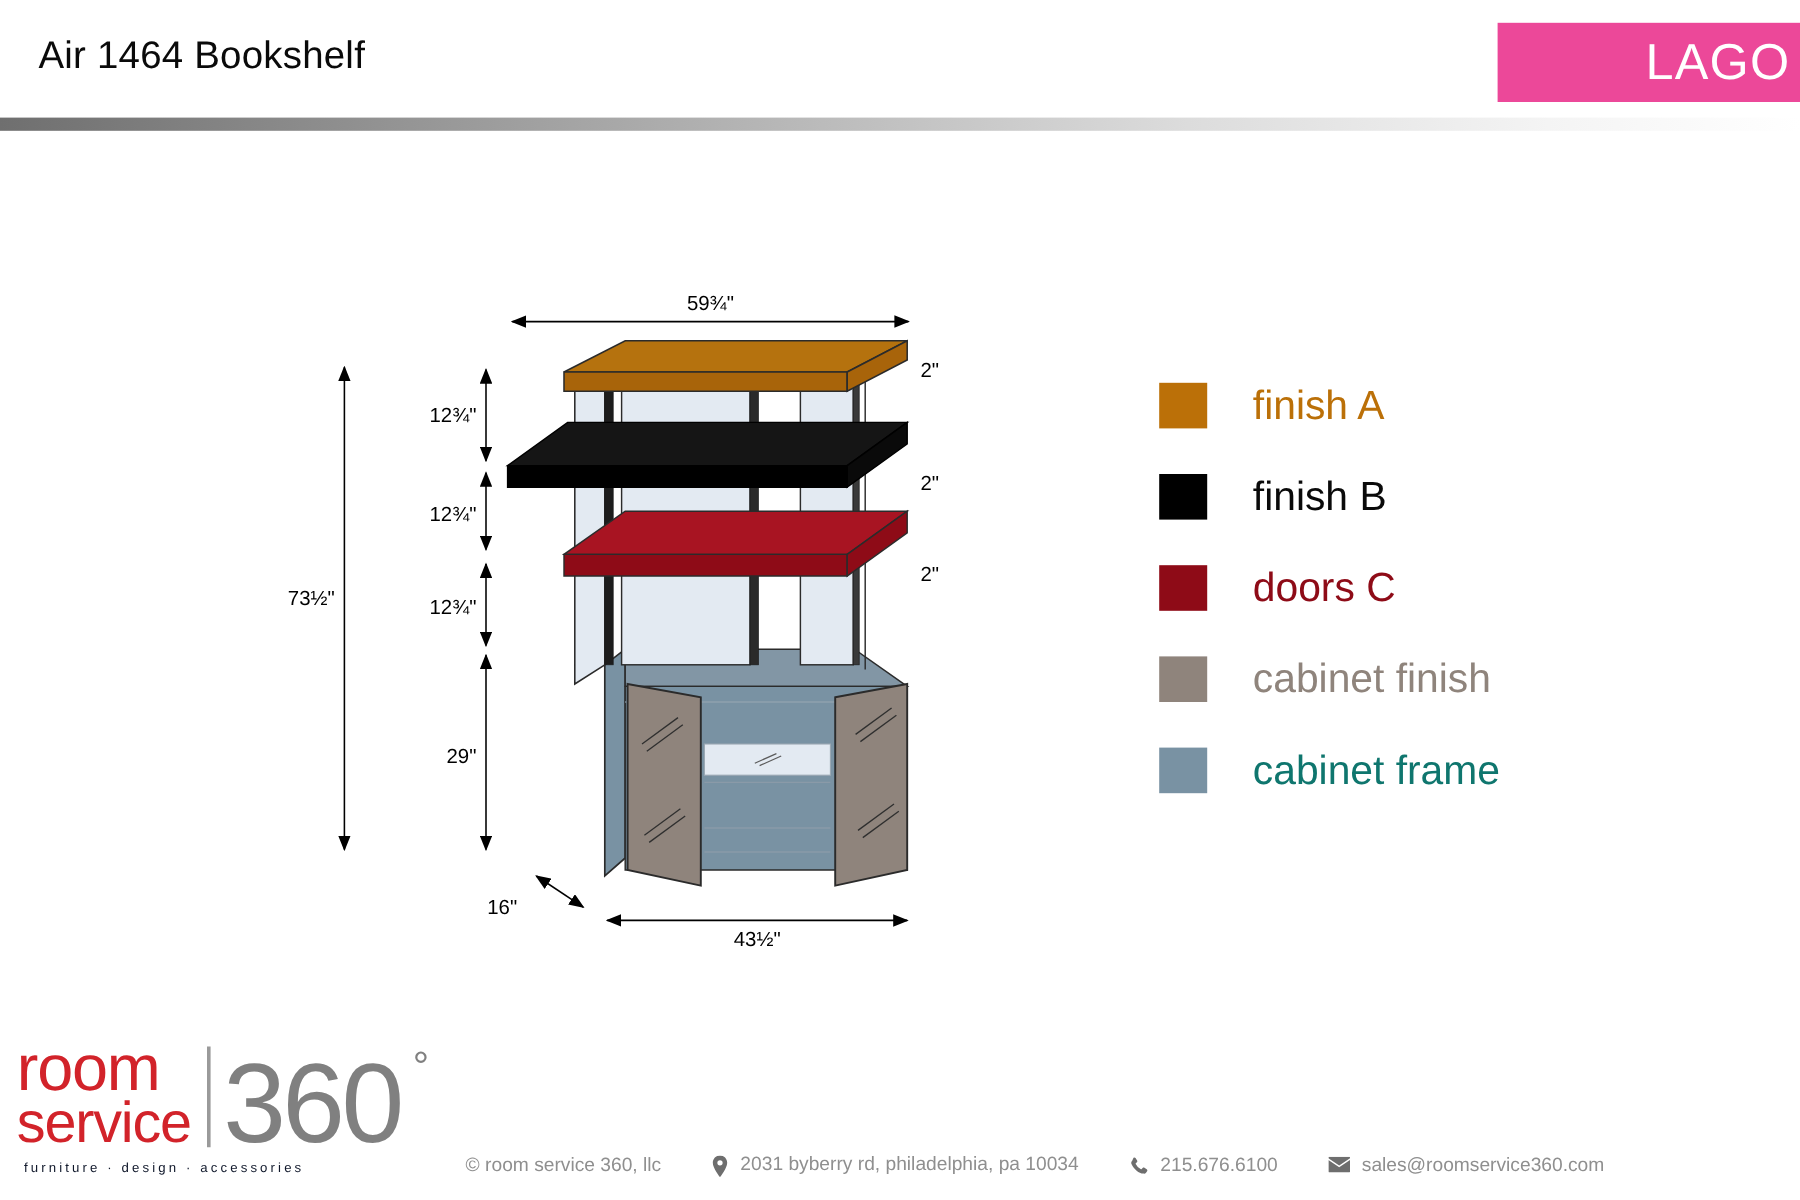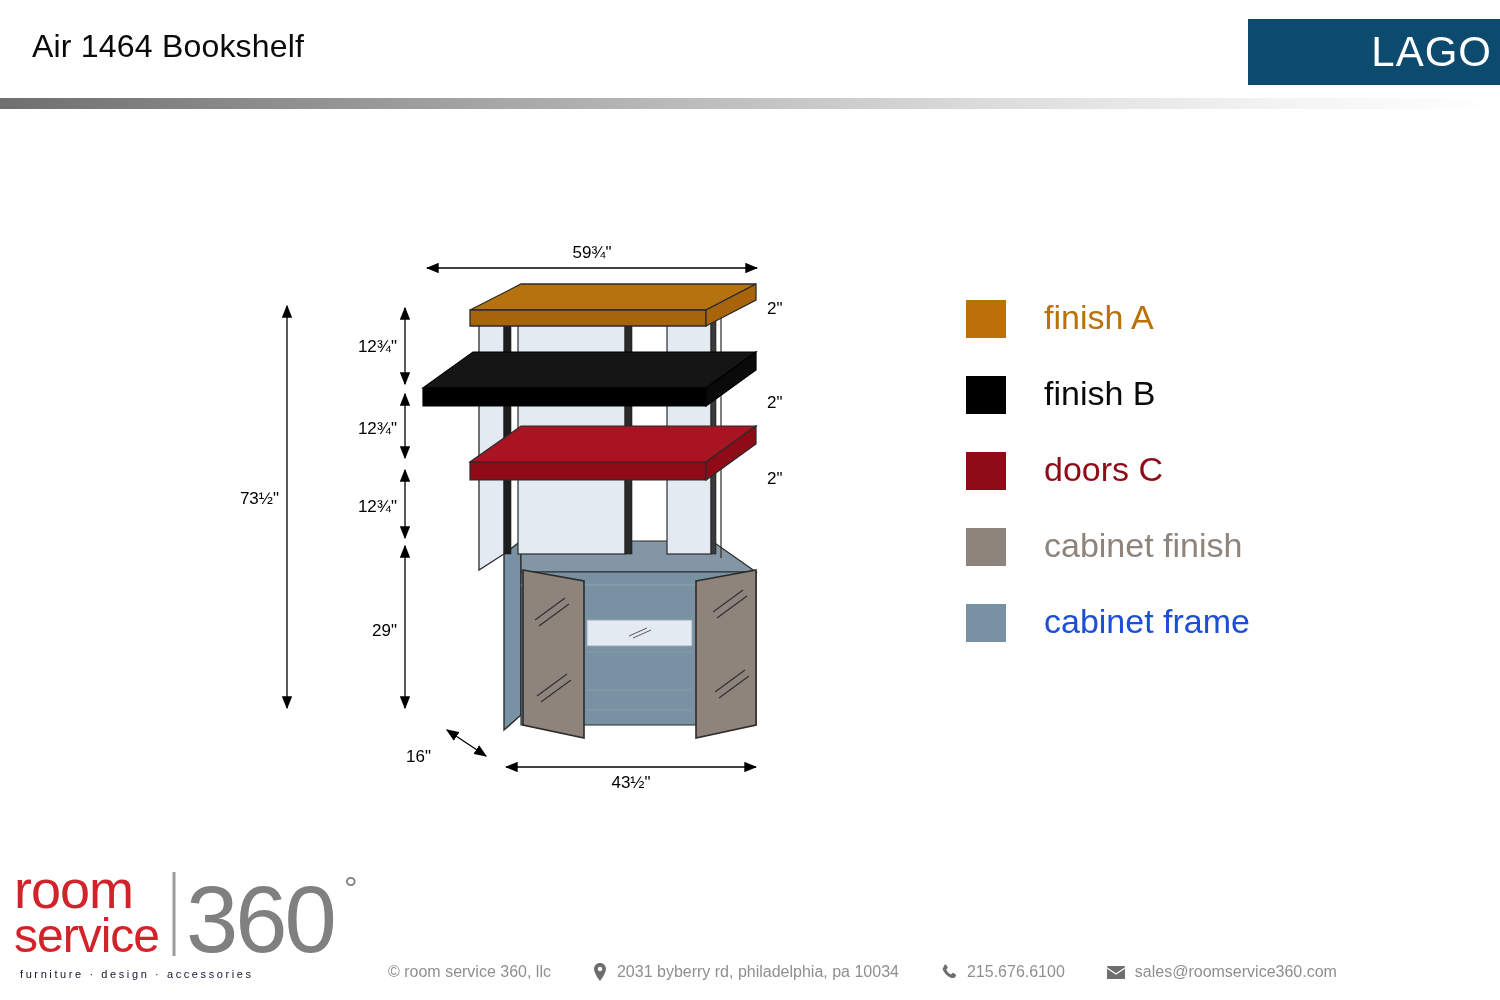--- a/index.html
+++ b/index.html
@@ -10,53 +10,53 @@
   }
   .page{position:relative;width:1500px;height:1000px;}
 
   
   .page-title{
     position:absolute;left:32px;top:28px;
     font-size:32px;color:#0a0a0a;letter-spacing:.2px;white-space:nowrap;
   }
   .lago-logo{
     position:absolute;left:1248px;top:19px;width:252px;height:66px;
-    background:#0c4a6e;
+    background:#ec4899;
   }
   .lago-logo .lago-text{
     position:absolute;right:8px;top:50%;transform:translateY(-50%);
     color:#ffffff;font-size:42px;letter-spacing:1px;line-height:1;
   }
   .header-rule{
     position:absolute;left:0;top:98px;width:1500px;height:11px;
     background:linear-gradient(to right,#6f6f6f 0%,#8d8d8d 18%,#b5b5b5 42%,#dcdcdc 66%,#f4f4f4 86%,#ffffff 100%);
   }
 
   
   .diagram{position:absolute;left:215px;top:240px;width:700px;height:580px;}
   .diagram svg{display:block;}
 
   
   .legend{position:absolute;left:966px;top:300px;width:420px;}
-  .legend-row{display:flex;height:76px;}
+  .legend-row{display:flex;align-items:center;height:76px;}
   .legend-swatch{width:40px;height:38px;flex:0 0 40px;}
   .legend-label{margin-left:38px;font-size:34px;line-height:1;white-space:nowrap;}
 
   
   .rs-logo{position:absolute;left:14px;top:866px;width:360px;height:120px;}
   .tagline{
     position:absolute;left:20px;top:968px;
     font-size:11px;color:#0f172a;letter-spacing:2.6px;white-space:nowrap;
   }
   .footer-bar{
     position:absolute;left:388px;top:963px;
     display:flex;align-items:center;
     font-size:16px;color:#8f8f8f;white-space:nowrap;
   }
-  .footer-item{display:flex;align-items:center;margin-right:42px;}
+  .footer-item{display:flex;align-items:flex-start;margin-right:42px;}
   .footer-item:last-child{margin-right:0;}
   .fi-icon{display:inline-flex;align-items:center;margin-right:10px;color:#7d7d7d;}
   .fi-text{line-height:1;}
 </style>
 </head>
 <body>
 
 <div class="page">
 
   <div class="page-title">Air 1464 Bookshelf</div>
@@ -199,21 +199,21 @@
       <div class="legend-label" style="color:#8E0B17">doors C</div>
     </div>
 
     <div class="legend-row">
       <div class="legend-swatch" style="background:#8F847C"></div>
       <div class="legend-label" style="color:#8F847C">cabinet finish</div>
     </div>
 
     <div class="legend-row">
       <div class="legend-swatch" style="background:#7992A3"></div>
-      <div class="legend-label" style="color:#1d4ed8">cabinet frame</div>
+      <div class="legend-label" style="color:#0f766e">cabinet frame</div>
     </div>
 
   </div>
 
   <div class="rs-logo">
     <svg width="360" height="100" viewBox="0 0 360 100" xmlns="http://www.w3.org/2000/svg">
       <text x="0" y="42" font-family="Liberation Sans, sans-serif" font-size="54" fill="#D2232A" letter-spacing="-1">room</text>
       <text x="0" y="86" font-family="Liberation Sans, sans-serif" font-size="48" fill="#D2232A" letter-spacing="-1">service</text>
       <line x1="160" y1="6" x2="160" y2="90" stroke="#9a9a9a" stroke-width="3"></line>
       <text x="172" y="86" font-family="Liberation Sans, sans-serif" font-size="94" fill="#808080" letter-spacing="-3">360</text>

